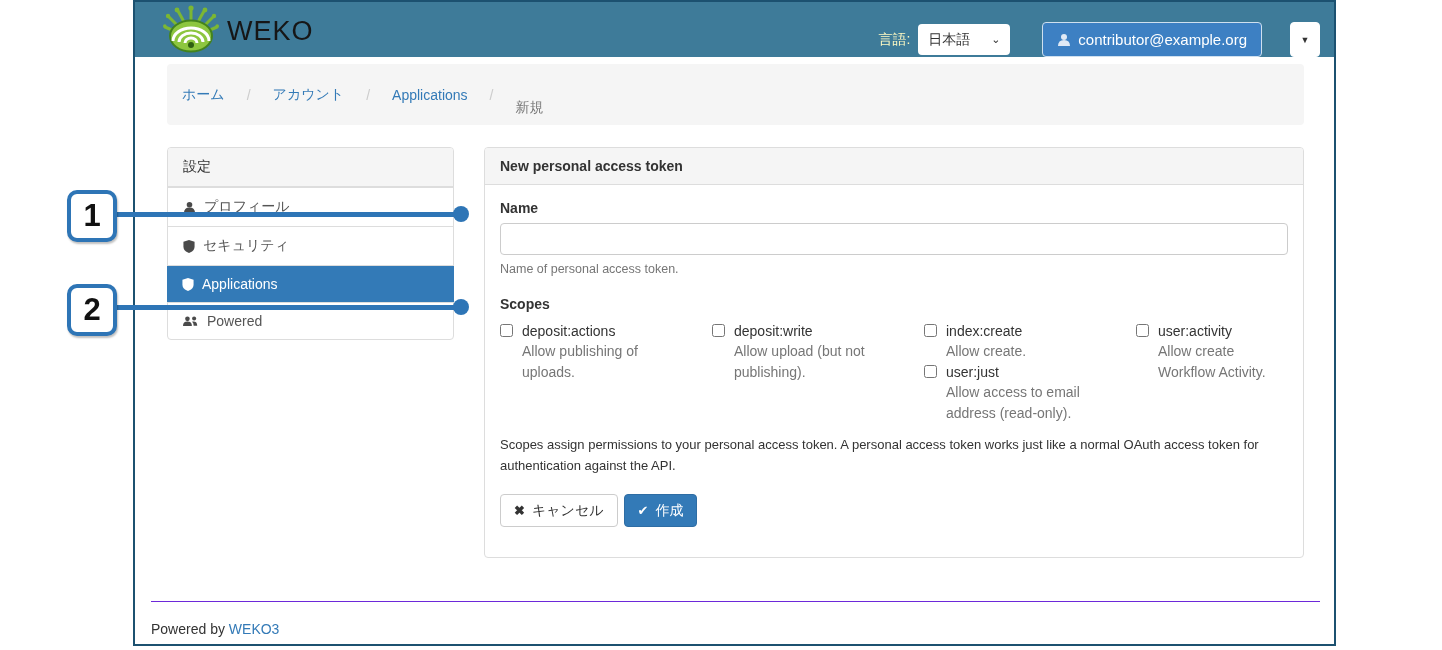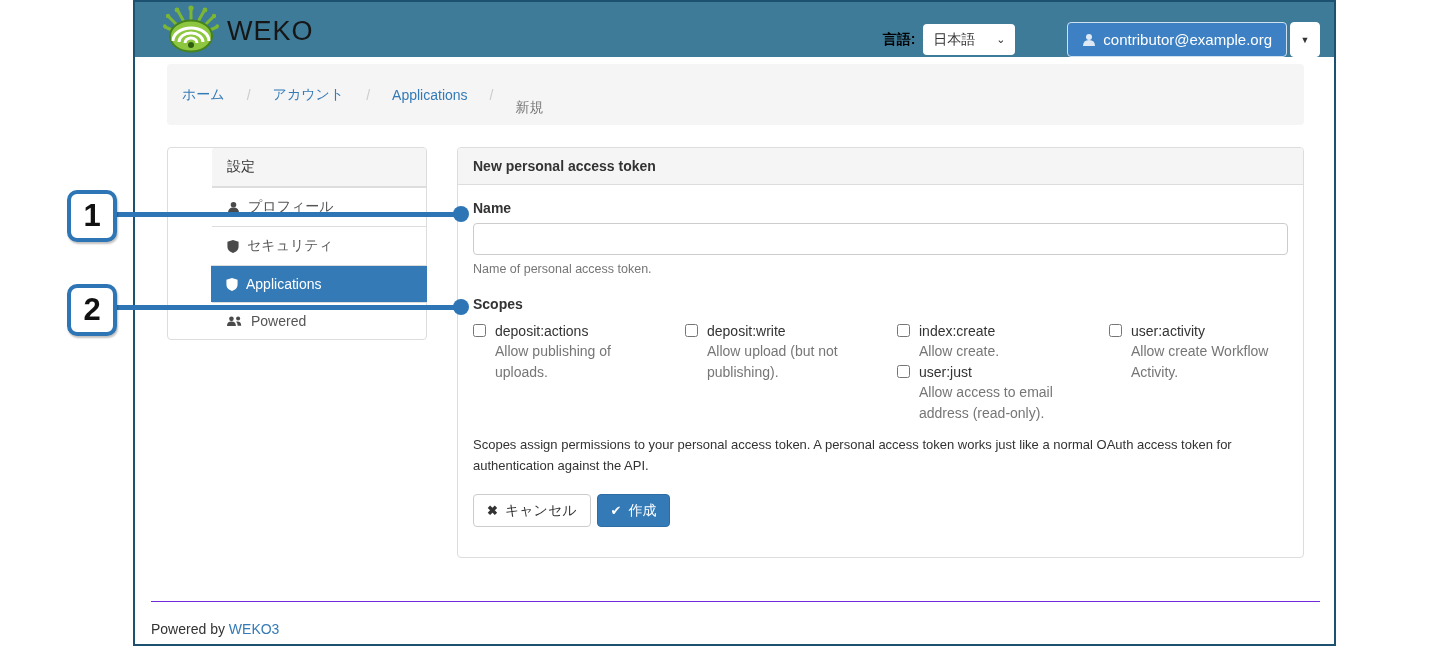--- a/index.html
+++ b/index.html
@@ -6,39 +6,39 @@
   html,body { width:1442px; height:650px; background:#fff; font-family:"Liberation Sans", sans-serif; position:relative; overflow:hidden; }
 
   
   .page { position:absolute; left:133px; top:0; width:1203px; height:646px; border:2px solid #1c5170; background:#fff; }
 
   
   .navbar { height:55px; background:#3e7b99; display:flex; align-items:flex-end; justify-content:space-between; padding:0 14px 0 28px; }
   .brand { display:flex; align-items:center; cursor:pointer; }
   .brand-text { font-size:27px; color:#161616; letter-spacing:1px; margin-left:8px; }
   .nav-right { display:flex; align-items:center; }
-  .lang-label { color:#000000; font-size:14px; margin-right:8px;font-weight:bold; }
+  .lang-label { color:#fef9c3; font-size:14px; margin-right:8px; }
   .lang-select { background:#fff; border-radius:4px; height:31px; min-width:92px; display:flex; align-items:center; justify-content:space-between; padding:0 10px; font-size:14px; color:#333; cursor:pointer; }
   .lang-select .chev { font-size:11px; color:#333; margin-left:10px; }
-  .btn-group { display:flex; margin-left:52px; }
+  .btn-group { display:flex; margin-left:32px;gap:25px; }
   .user-btn { background:#3d80c3; border:1px solid #cfe0ef; border-radius:4px; color:#fff; font-size:15px; height:35px; padding:0 14px; display:flex; align-items:center; gap:7px; cursor:pointer; }
   .caret-btn { background:#fff; border:1px solid #fff; border-radius:4px; color:#333; width:30px; height:35px; margin-left:3px; display:flex; align-items:center; justify-content:center; font-size:11px; cursor:pointer; }
 
   
   .breadcrumb { margin:7px 30px 0 32px; background:#f5f5f5; border-radius:4px; padding:8px 15px; font-size:14px; display:flex; align-items:center; gap:22px; }
   .breadcrumb a { color:#337ab7; text-decoration:none; cursor:pointer; }
   .breadcrumb .sep { color:#ccc; }
   .breadcrumb .current { color:#777;margin-top:27px; }
 
   
   .content { display:flex; margin:22px 30px 0 32px; gap:30px; align-items:flex-start; }
   .panel { border:1px solid #ddd; border-radius:4px; background:#fff; }
   .panel-heading { background:#f5f5f5; border-bottom:1px solid #ddd; padding:10px 15px; font-size:14px; color:#333; border-radius:3px 3px 0 0; }
 
-  .sidebar { width:260px;padding-left:44px; }
+  .sidebar { width:287px; }
   .side-item { padding:10px 15px; font-size:14px; color:#555; display:flex; align-items:center; gap:8px; border-top:1px solid #ddd; cursor:pointer; }
   .side-item:first-of-type { border-top:none; }
   .side-item svg { flex:0 0 auto; }
   .side-item.active { background:#337ab7; color:#fff; margin:0 -1px; }
   .side-item.active svg path, .side-item.active svg circle { fill:#fff; }
   .side-icon path, .side-icon circle { fill:#4a4a4a; }
 
   .main-panel { flex:1; }
   .main-heading { font-weight:bold; }
   .panel-body { padding:15px 15px 30px; }

